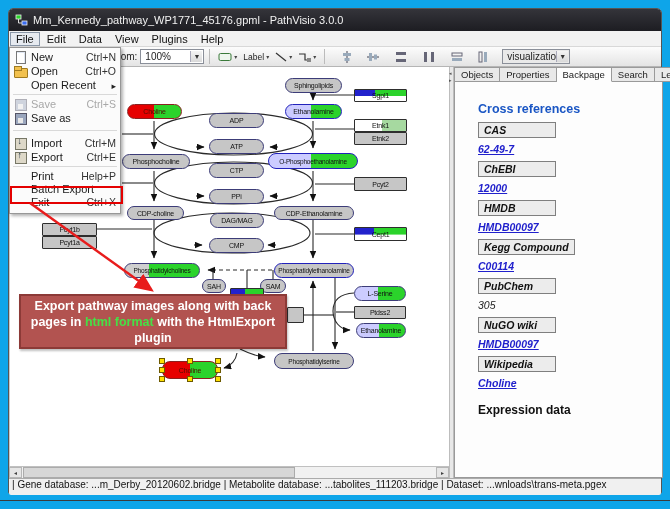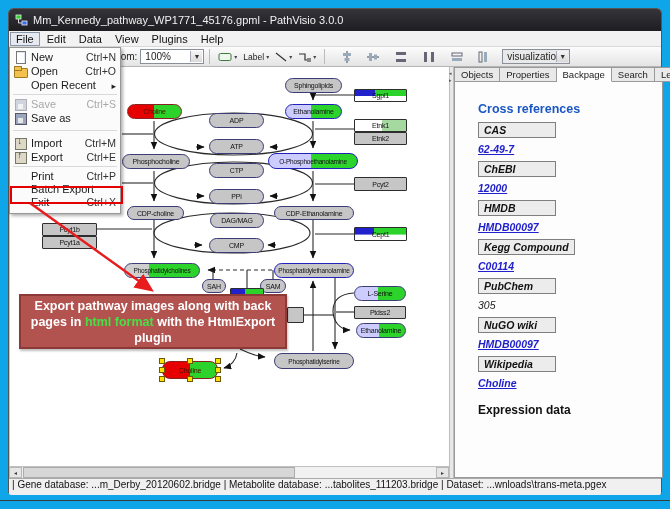--- a/index.html
+++ b/index.html
@@ -437,21 +437,21 @@
       </div>
       <div class="fm-item">
         <span class="fm-ic ic-exp"></span>
         <span class="fm-label">Export</span>
           <span class="fm-sc">Ctrl+E</span>
       </div>
       <div class="fm-sep"></div>
       <div class="fm-item small">
         <span class="fm-ic"></span>
         <span class="fm-label">Print</span>
-          <span class="fm-sc">Ctrl+P</span>
+          <span class="fm-sc">Help+P</span>
       </div>
       <div class="fm-item small">
         <span class="fm-ic"></span>
         <span class="fm-label">Batch Export</span>
       </div>
       <div class="fm-item small">
         <span class="fm-ic"></span>
         <span class="fm-label">Exit</span>
           <span class="fm-sc">Ctrl+X</span>
       </div>

